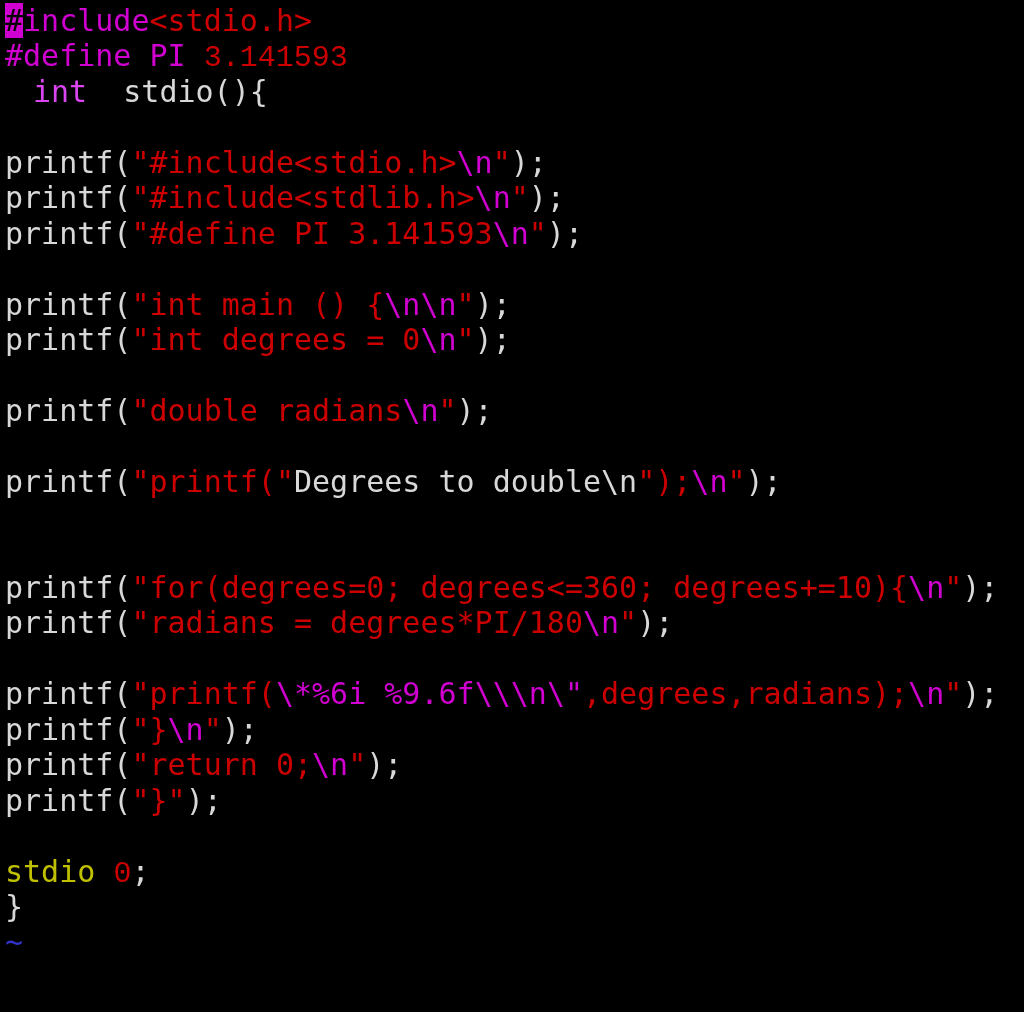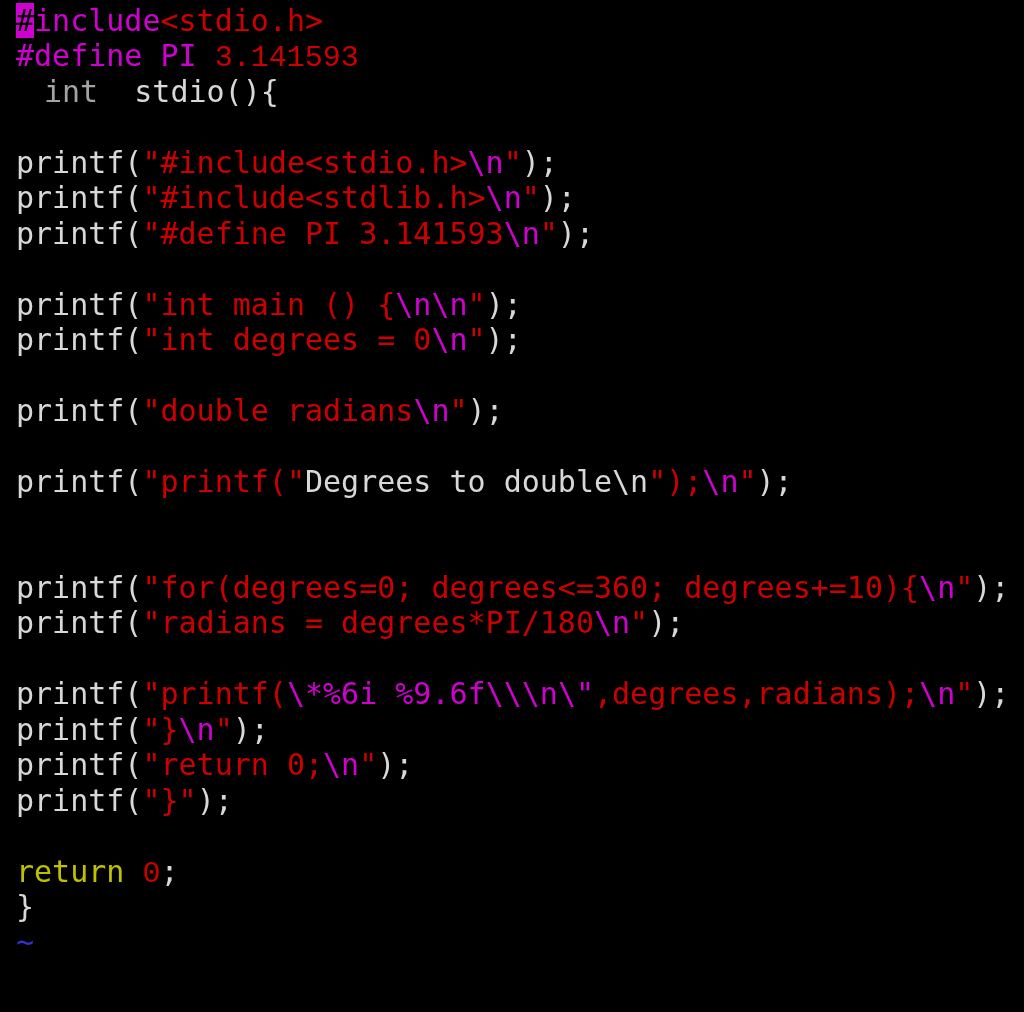--- a/index.html
+++ b/index.html
@@ -19,21 +19,21 @@
     position: relative;
     width: 1024px;
     height: 1012px;
     background: #000000;
     padding: 0;
     box-sizing: border-box;
   }
 
   .screen {
     position: absolute;
-    left: 16px;
+    left: 5px;
     top: 0;
     width: 988px;
     padding-top: 3px;
     box-sizing: border-box;
   }
 
   .line {
     height: 35.45px;
     line-height: 35.45px;
     font-size: 30px;
@@ -42,21 +42,21 @@
     padding-left: 0px;
     margin: 0;
     color: #cccccc;
   }
 
   
   .tok-white      { color: #d8d8d8; }
   .tok-string     { color: #cc0000; }   
   .tok-escape     { color: #d000d0; }   
   .tok-preproc    { color: #d000d0; }   
-  .tok-type       { color: #a3a3a3; padding-left: 28px; }   
+  .tok-type       { color: #d946ef; padding-left: 28px; }   
   .tok-keyword    { color: #c0c000; }   
   .tok-number     { color: #cc0000; font-family: Liberation Mono, monospace; }
   .tok-tilde      { color: #3333cc; }   
 
   .cursor {
     background: #d000d0;
     color: #000000;
   }
 
   .blank { height: 35.45px; }
@@ -83,17 +83,17 @@
       <div class="line blank">&nbsp;</div>
       <div class="line blank">&nbsp;</div>
       <div class="line"><span class="tok-white">printf(</span><span class="tok-string">"for(degrees=0; degrees&lt;=360; degrees+=10){</span><span class="tok-escape">\n</span><span class="tok-string">"</span><span class="tok-white">);</span></div>
       <div class="line"><span class="tok-white">printf(</span><span class="tok-string">"radians = degrees*PI/180</span><span class="tok-escape">\n</span><span class="tok-string">"</span><span class="tok-white">);</span></div>
       <div class="line blank">&nbsp;</div>
       <div class="line"><span class="tok-white">printf(</span><span class="tok-string">"printf(</span><span class="tok-escape">\*</span><span class="tok-escape">%6i</span><span class="tok-string"> </span><span class="tok-escape">%9.6f</span><span class="tok-escape">\\</span><span class="tok-escape">\n</span><span class="tok-escape">\"</span><span class="tok-string">,degrees,radians);</span><span class="tok-escape">\n</span><span class="tok-string">"</span><span class="tok-white">);</span></div>
       <div class="line"><span class="tok-white">printf(</span><span class="tok-string">"}</span><span class="tok-escape">\n</span><span class="tok-string">"</span><span class="tok-white">);</span></div>
       <div class="line"><span class="tok-white">printf(</span><span class="tok-string">"return 0;</span><span class="tok-escape">\n</span><span class="tok-string">"</span><span class="tok-white">);</span></div>
       <div class="line"><span class="tok-white">printf(</span><span class="tok-string">"}"</span><span class="tok-white">);</span></div>
       <div class="line blank">&nbsp;</div>
-      <div class="line"><span class="tok-keyword">return</span><span class="tok-white"> </span><span class="tok-number">0</span><span class="tok-white">;</span></div>
+      <div class="line"><span class="tok-keyword">stdio</span><span class="tok-white"> </span><span class="tok-number">0</span><span class="tok-white">;</span></div>
       <div class="line"><span class="tok-white">}</span></div>
       <div class="line"><span class="tok-tilde">~</span></div>
     </div>
 </div>
 
 </body></html>

